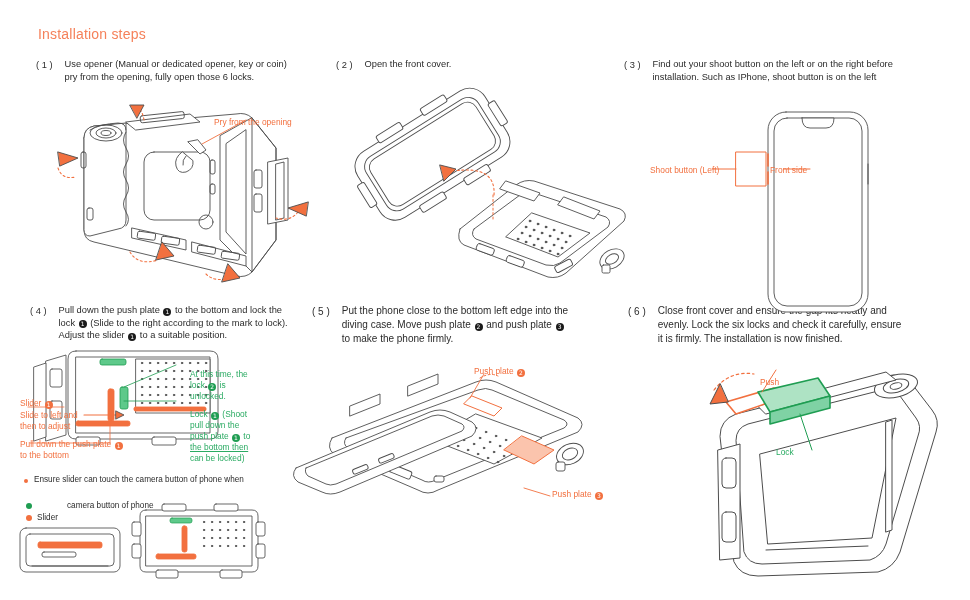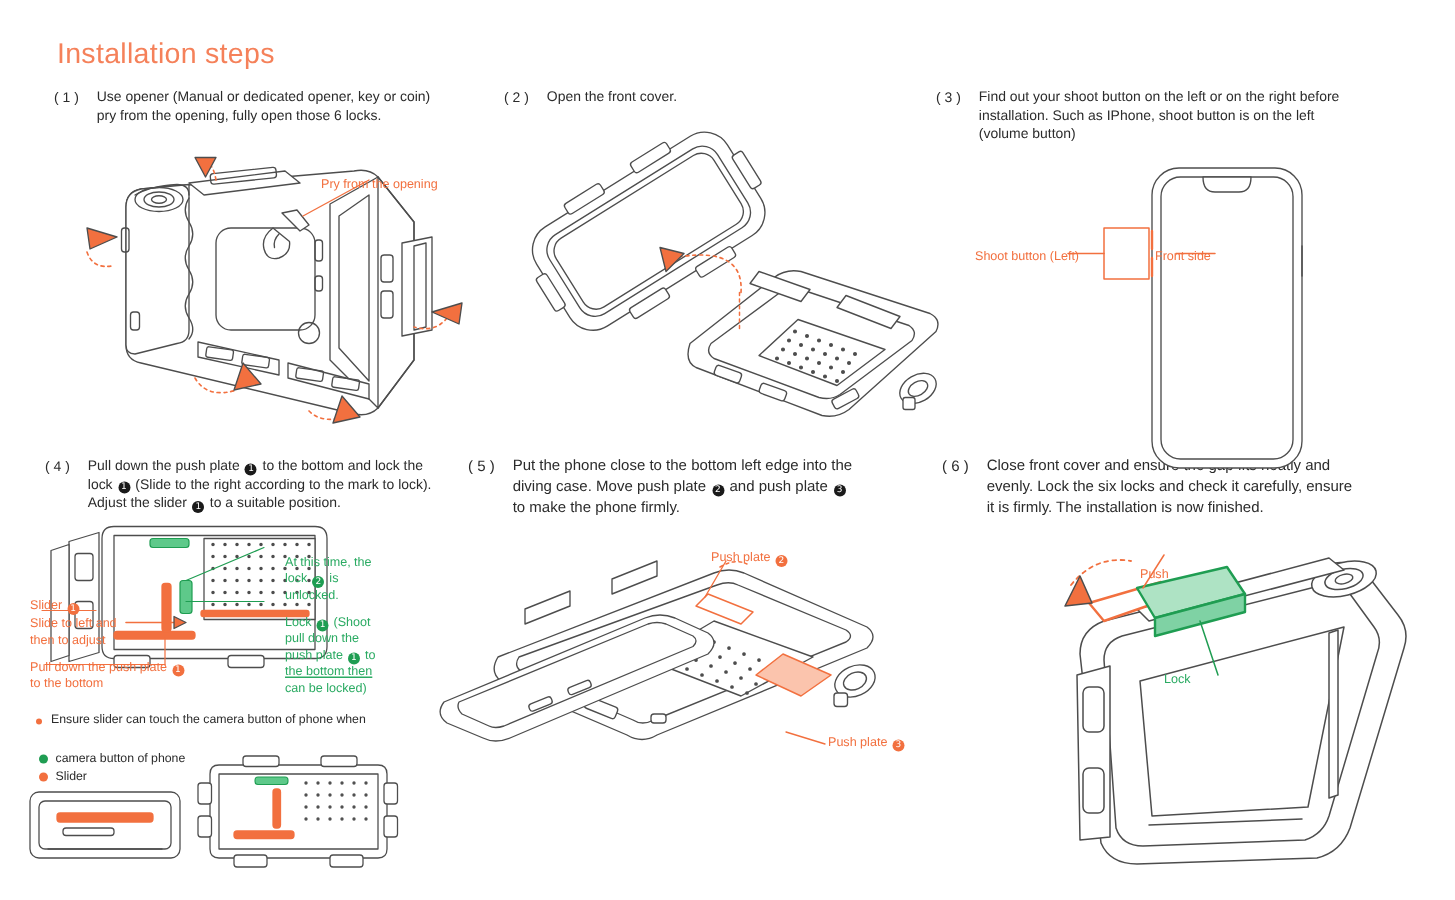--- a/index.html
+++ b/index.html
@@ -21,21 +21,21 @@
   .page {
     position: absolute;
     inset: 0;
   }
 
   
   .page-title {
     position: absolute;
     left: 38px;
     top: 26px;
-    font-size: 19px;
+    font-size: 14px;
     letter-spacing: 0.2px;
     color: #f5815a;
     font-weight: 400;
   }
 
   
   .step {
     position: absolute;
     display: flex;
     align-items: flex-start;
@@ -139,21 +139,20 @@
     <span class="step-text">
       <p>Open the front cover.</p>
     </span>
   </div>
 
   <div class="step" style="left:624px; top:58px; width:330px;">
     <span class="step-num">( 3 )</span>
     <span class="step-text">
       <p>Find out your shoot button on the left or on the right before</p>
       <p>installation. Such as IPhone, shoot button is on the left</p>
-      <p>(volume button)</p>
     </span>
   </div>
 
   <div class="step" style="left:30px; top:304px; width:260px;">
     <span class="step-num">( 4 )</span>
     <span class="step-text">
         <p>Pull down the push plate <span class="cnum">1</span> to the bottom and lock the</p>
         <p>lock <span class="cnum">1</span> (Slide to the right according to the mark to lock).</p>
         <p>Adjust the slider <span class="cnum">1</span> to a suitable position.</p>
       </span>
@@ -469,21 +468,21 @@
     <span>push plate</span>
     <span class="cnum green">1</span>
     <span>to</span>
   </div>
   <div class="callout green" style="left:190px; top:442px;text-decoration:underline;">the bottom then</div>
   <div class="callout green" style="left:190px; top:453px;">can be locked)</div>
 
   <div class="note-bullet" style="left:24px; top:479px;"></div>
   <div class="note-line" style="left:34px; top:474px;">Ensure slider can touch the camera button of phone when</div>
 
-  <div class="legend-row" style="left:26px; top:500px;">
+  <div class="legend-row" style="left:26px; top:500px;gap:30px;">
     <span class="legend-dot green"></span>
     <span>camera button of phone</span>
   </div>
   <div class="legend-row" style="left:26px; top:512px;">
     <span class="legend-dot orange"></span>
     <span>Slider</span>
   </div>
 
   <div class="illus" style="left:18px; top:522px;">
     <svg width="105" height="58" viewBox="0 0 105 58" fill="none" stroke="#4d4d4d" stroke-width="0.85" stroke-linejoin="round" stroke-linecap="round">

